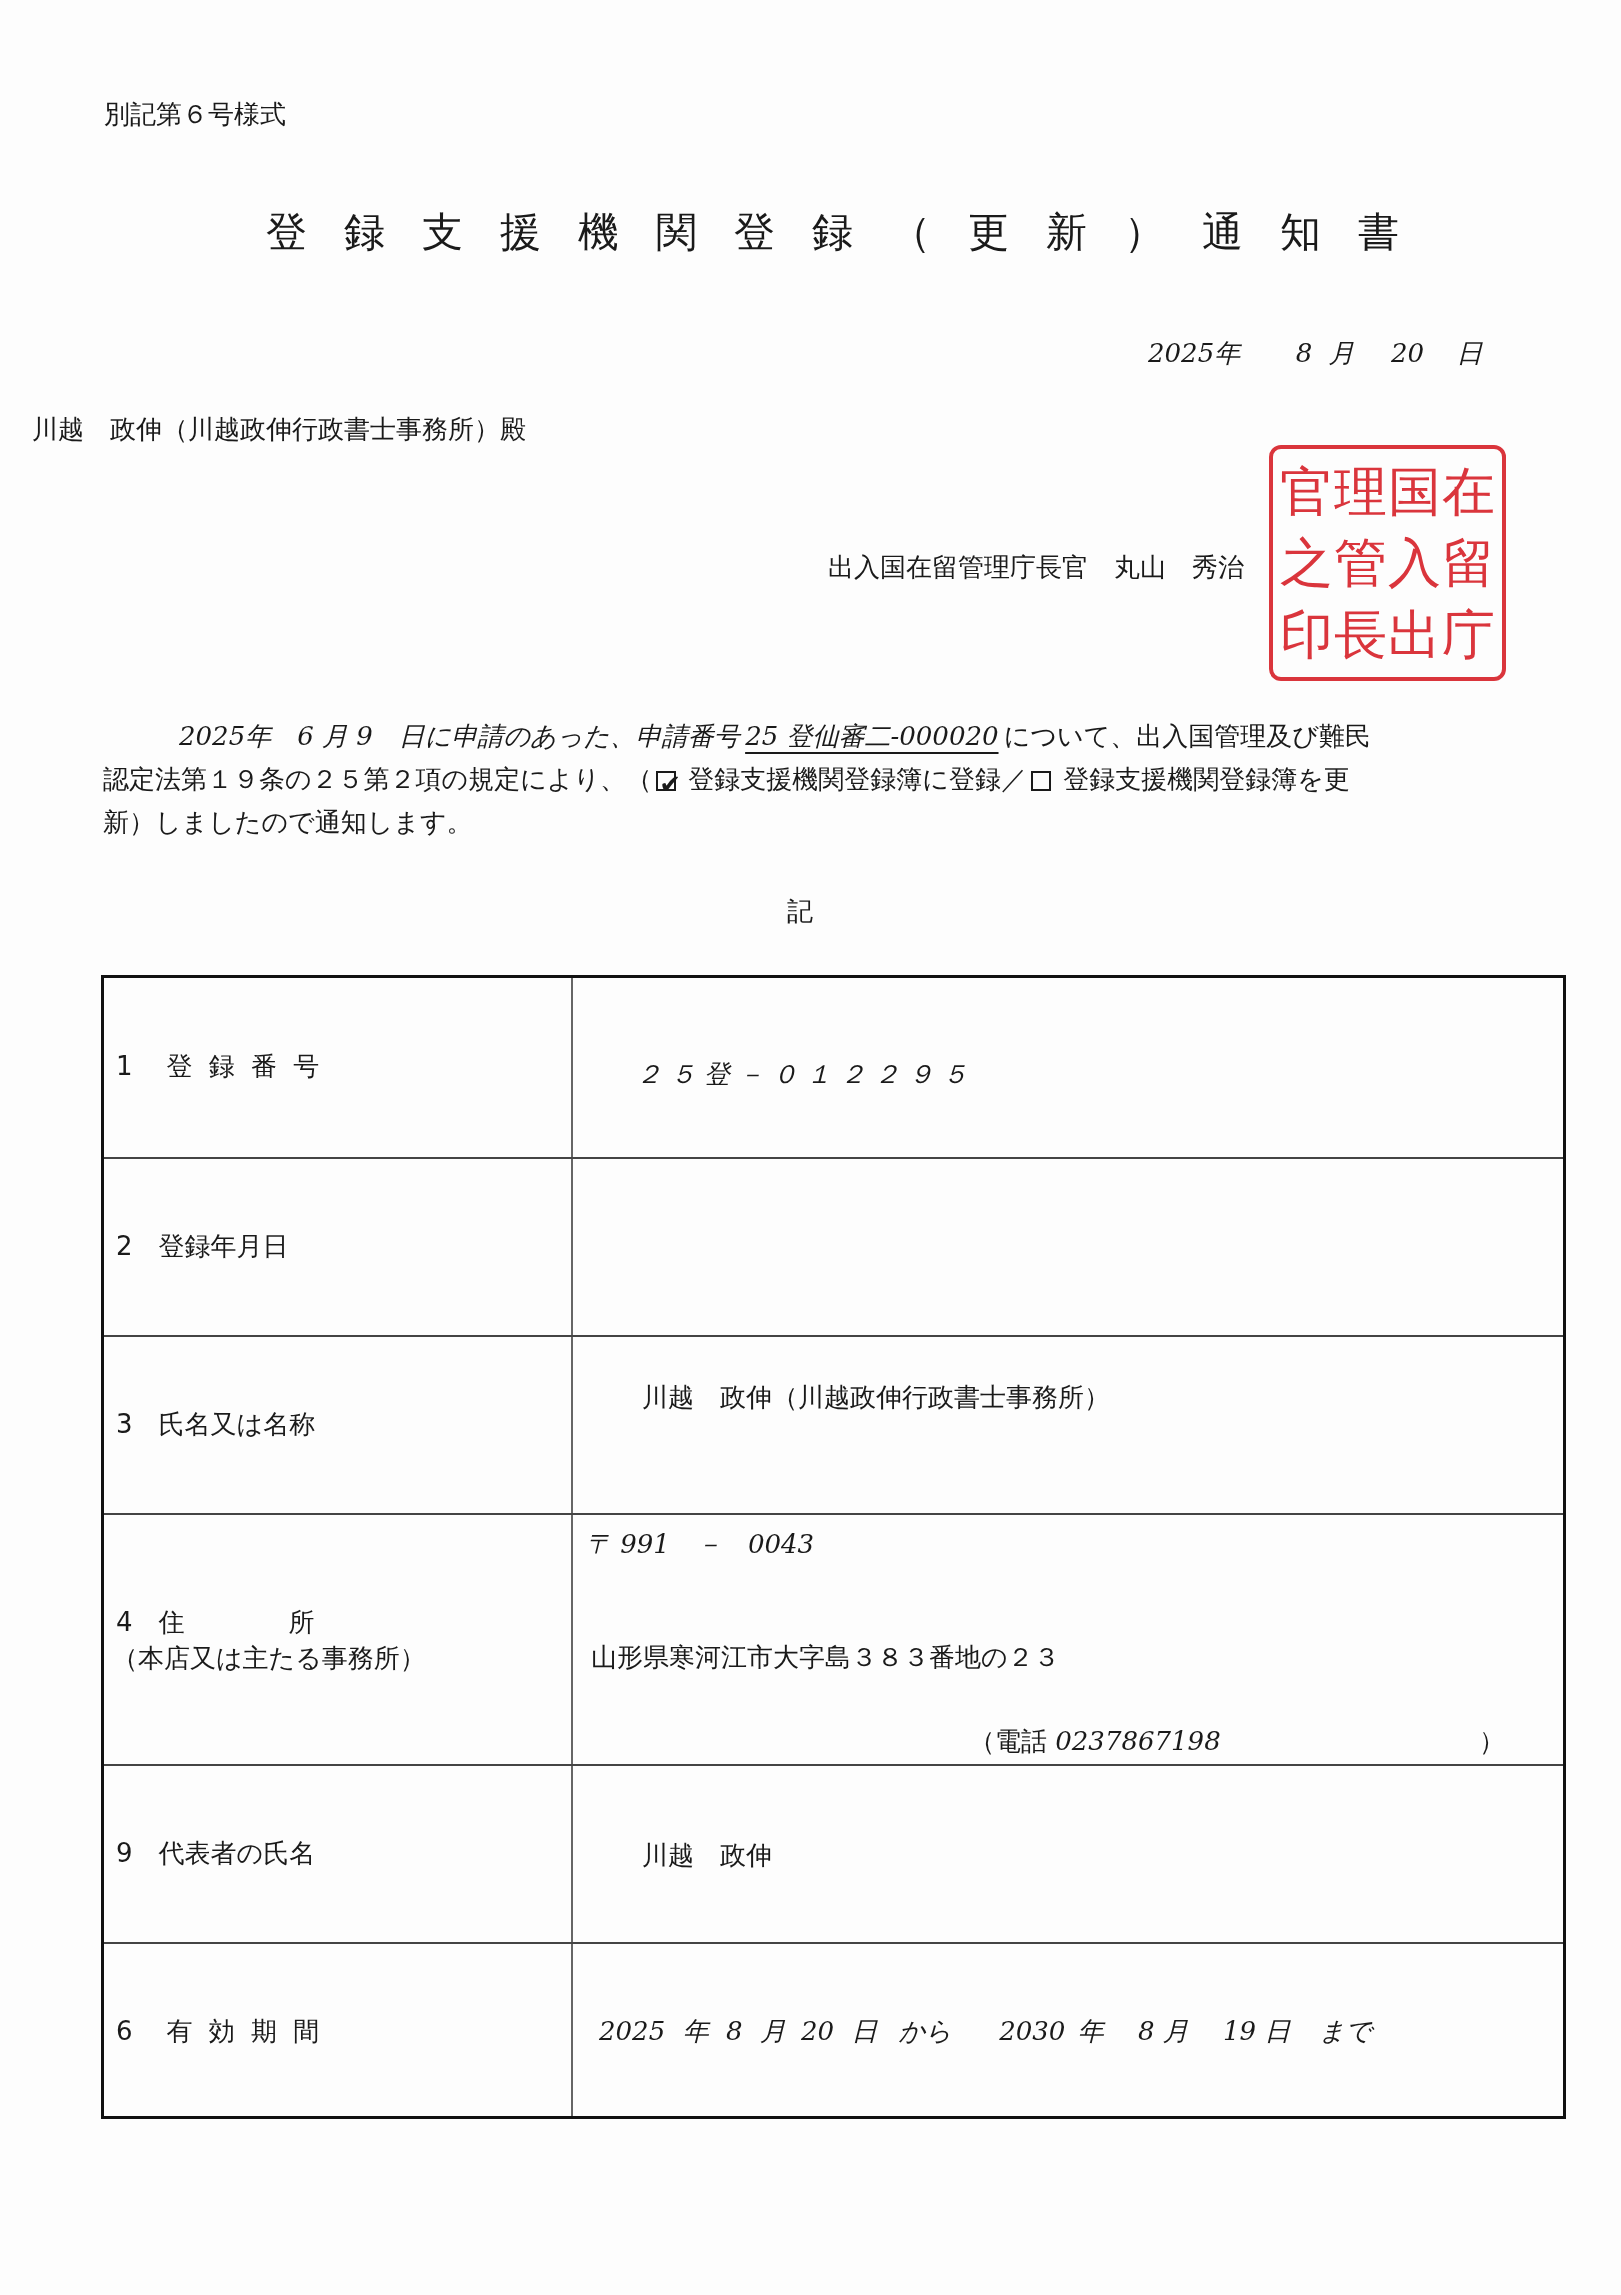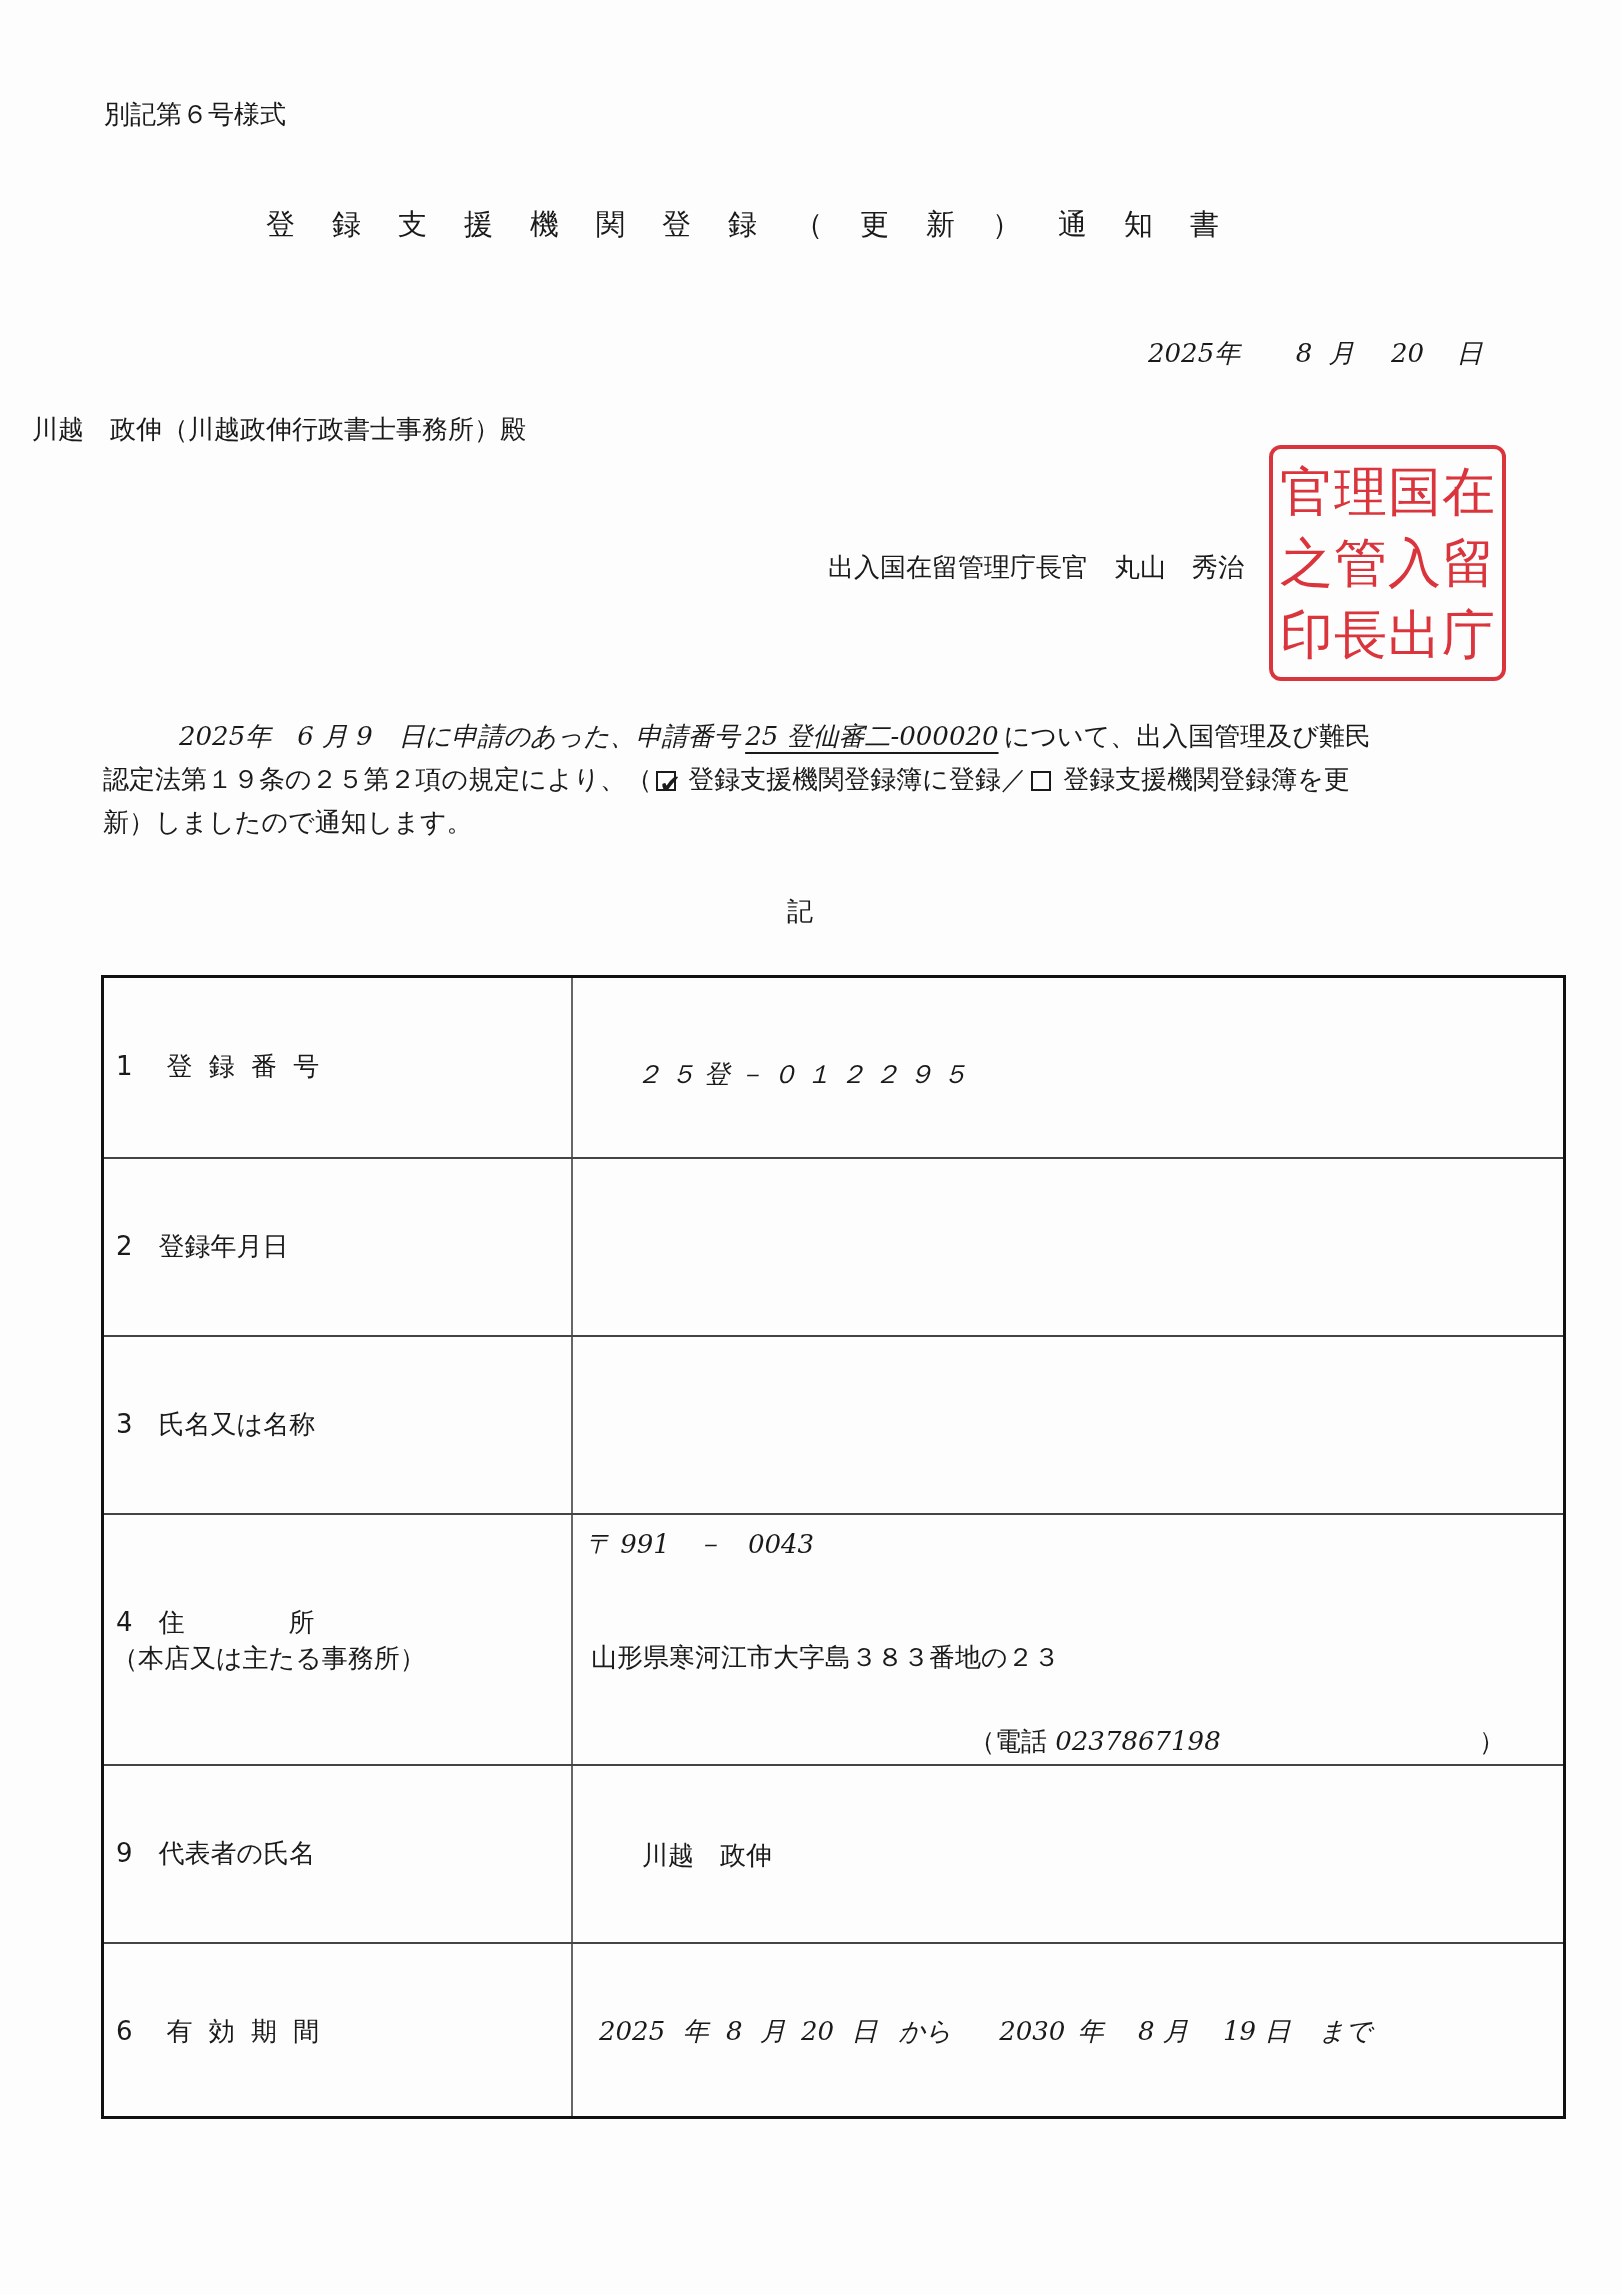--- a/index.html
+++ b/index.html
@@ -4,21 +4,21 @@
 <style>
   html, body { margin: 0; padding: 0; }
   body {
     width: 1622px; height: 2295px; position: relative; overflow: hidden;
     background: #fdfdfd; color: #1a1a1a;
     font-family: "DejaVu Sans", "Liberation Sans", sans-serif;
   }
   .abs { position: absolute; white-space: nowrap; }
   .serif { font-family: "DejaVu Serif", "Liberation Serif", serif; font-style: italic; }
   .form-label { left: 104px; top: 97px; font-size: 26px; }
-  .title { left: 266px; top: 205px; font-size: 29px; letter-spacing: 37px; }
+  .title { left: 266px; top: 205px; font-size: 41px; letter-spacing: 37px; }
   .issue-date { left: 1148px; top: 336px; font-size: 26px; }
   .issue-date span { display: inline-block; }
   .addressee { left: 32px; top: 412px; font-size: 26px; }
   .issuer { left: 828px; top: 550px; font-size: 26px; }
   .seal {
     position: absolute; left: 1269px; top: 445px; width: 237px; height: 236px;
     border: 4px solid #d8252c; border-radius: 12px; box-sizing: border-box;
     display: grid; grid-template-columns: repeat(4, 1fr); grid-template-rows: repeat(3, 1fr);
     padding: 6.6px; color: #d8252c; font-family: "DejaVu Serif", serif;
     font-size: 53px; line-height: 1; text-align: center; opacity: 0.92;
@@ -106,20 +106,21 @@
     <div class="cell-label spaced" style="top:71px;letter-spacing:4px">1　登 録 番 号</div>
     <div class="cell-value serif wide" style="top:79px;left:532px">２５登－０１２２９５</div>
   </div>
 
   <div class="row" style="top:179px;height:178px">
     <div class="cell-label" style="top:70px">2　登録年月日</div>
   </div>
 
   <div class="row" style="top:357px;height:178px">
     <div class="cell-label" style="top:70px">3　氏名又は名称</div>
+    <div class="cell-value" style="top:43px;left:538px">川越　政伸（川越政伸行政書士事務所）</div>
   </div>
 
   <div class="row" style="top:535px;height:251px">
     <div class="cell-label" style="top:90px">4　住　　　　所</div>
     <div class="cell-label" style="top:126px;left:8px">（本店又は主たる事務所）</div>
     <div class="cell-value serif" style="top:12px;left:482px">〒 991　－　0043</div>
     <div class="cell-value" style="top:125px;left:487px">山形県寒河江市大字島３８３番地の２３</div>
     <div class="cell-value" style="top:209px;left:865px">
       <span>（電話</span>
       <span class="serif" style="">0237867198</span>

